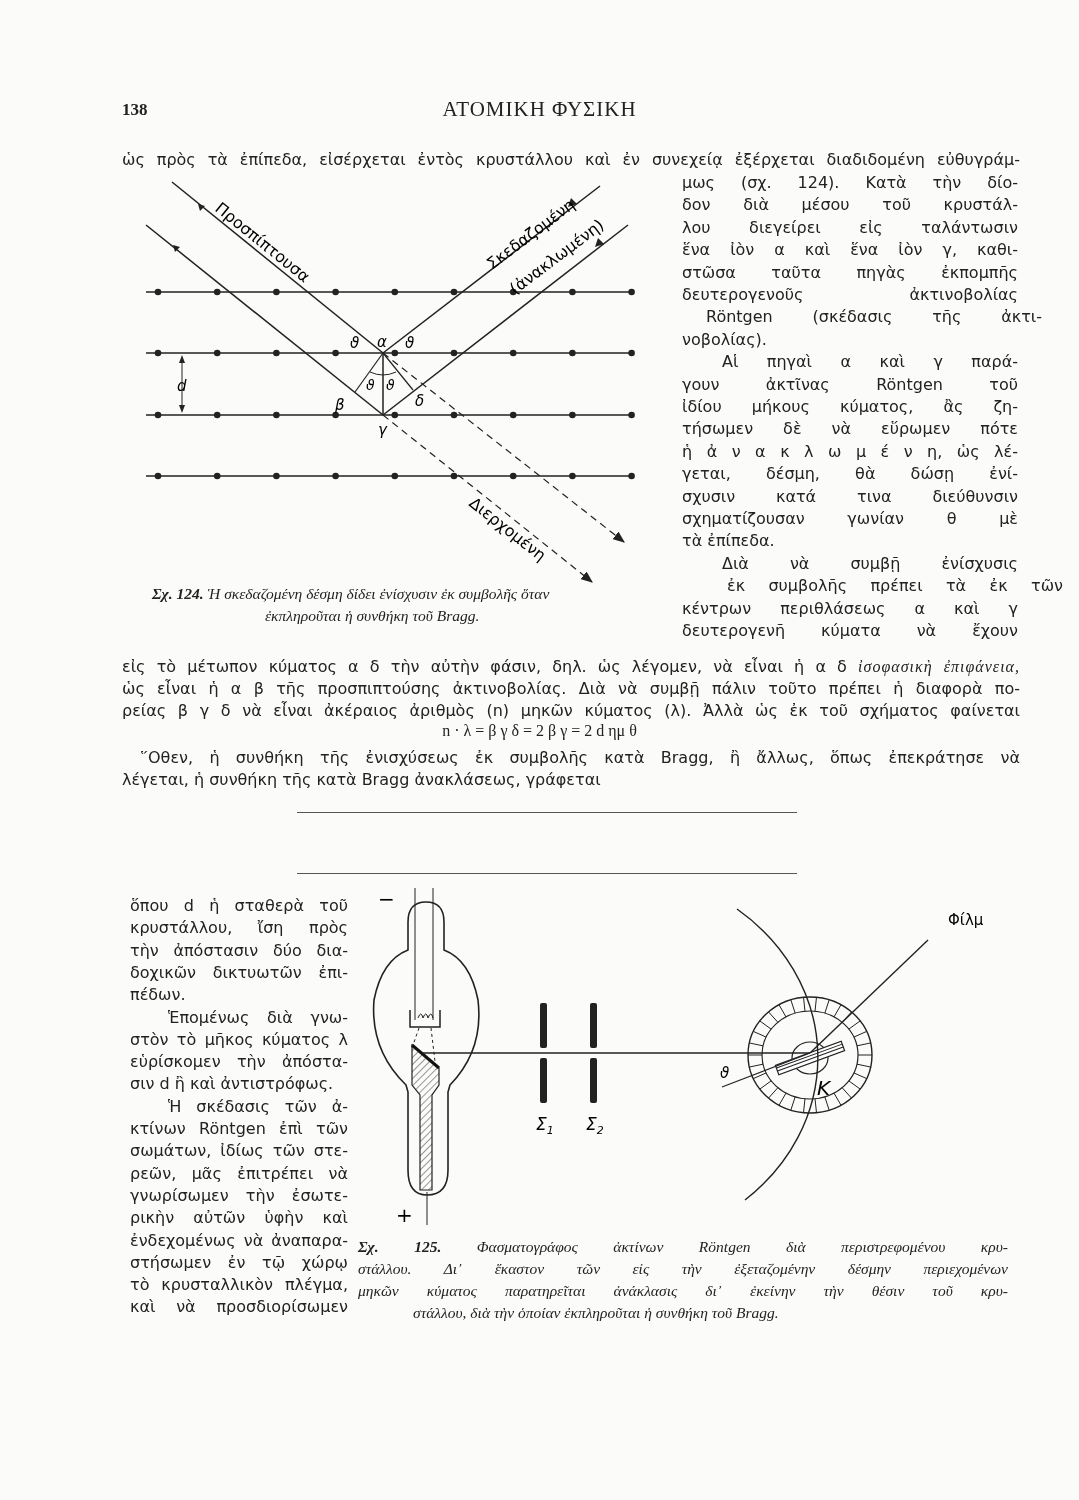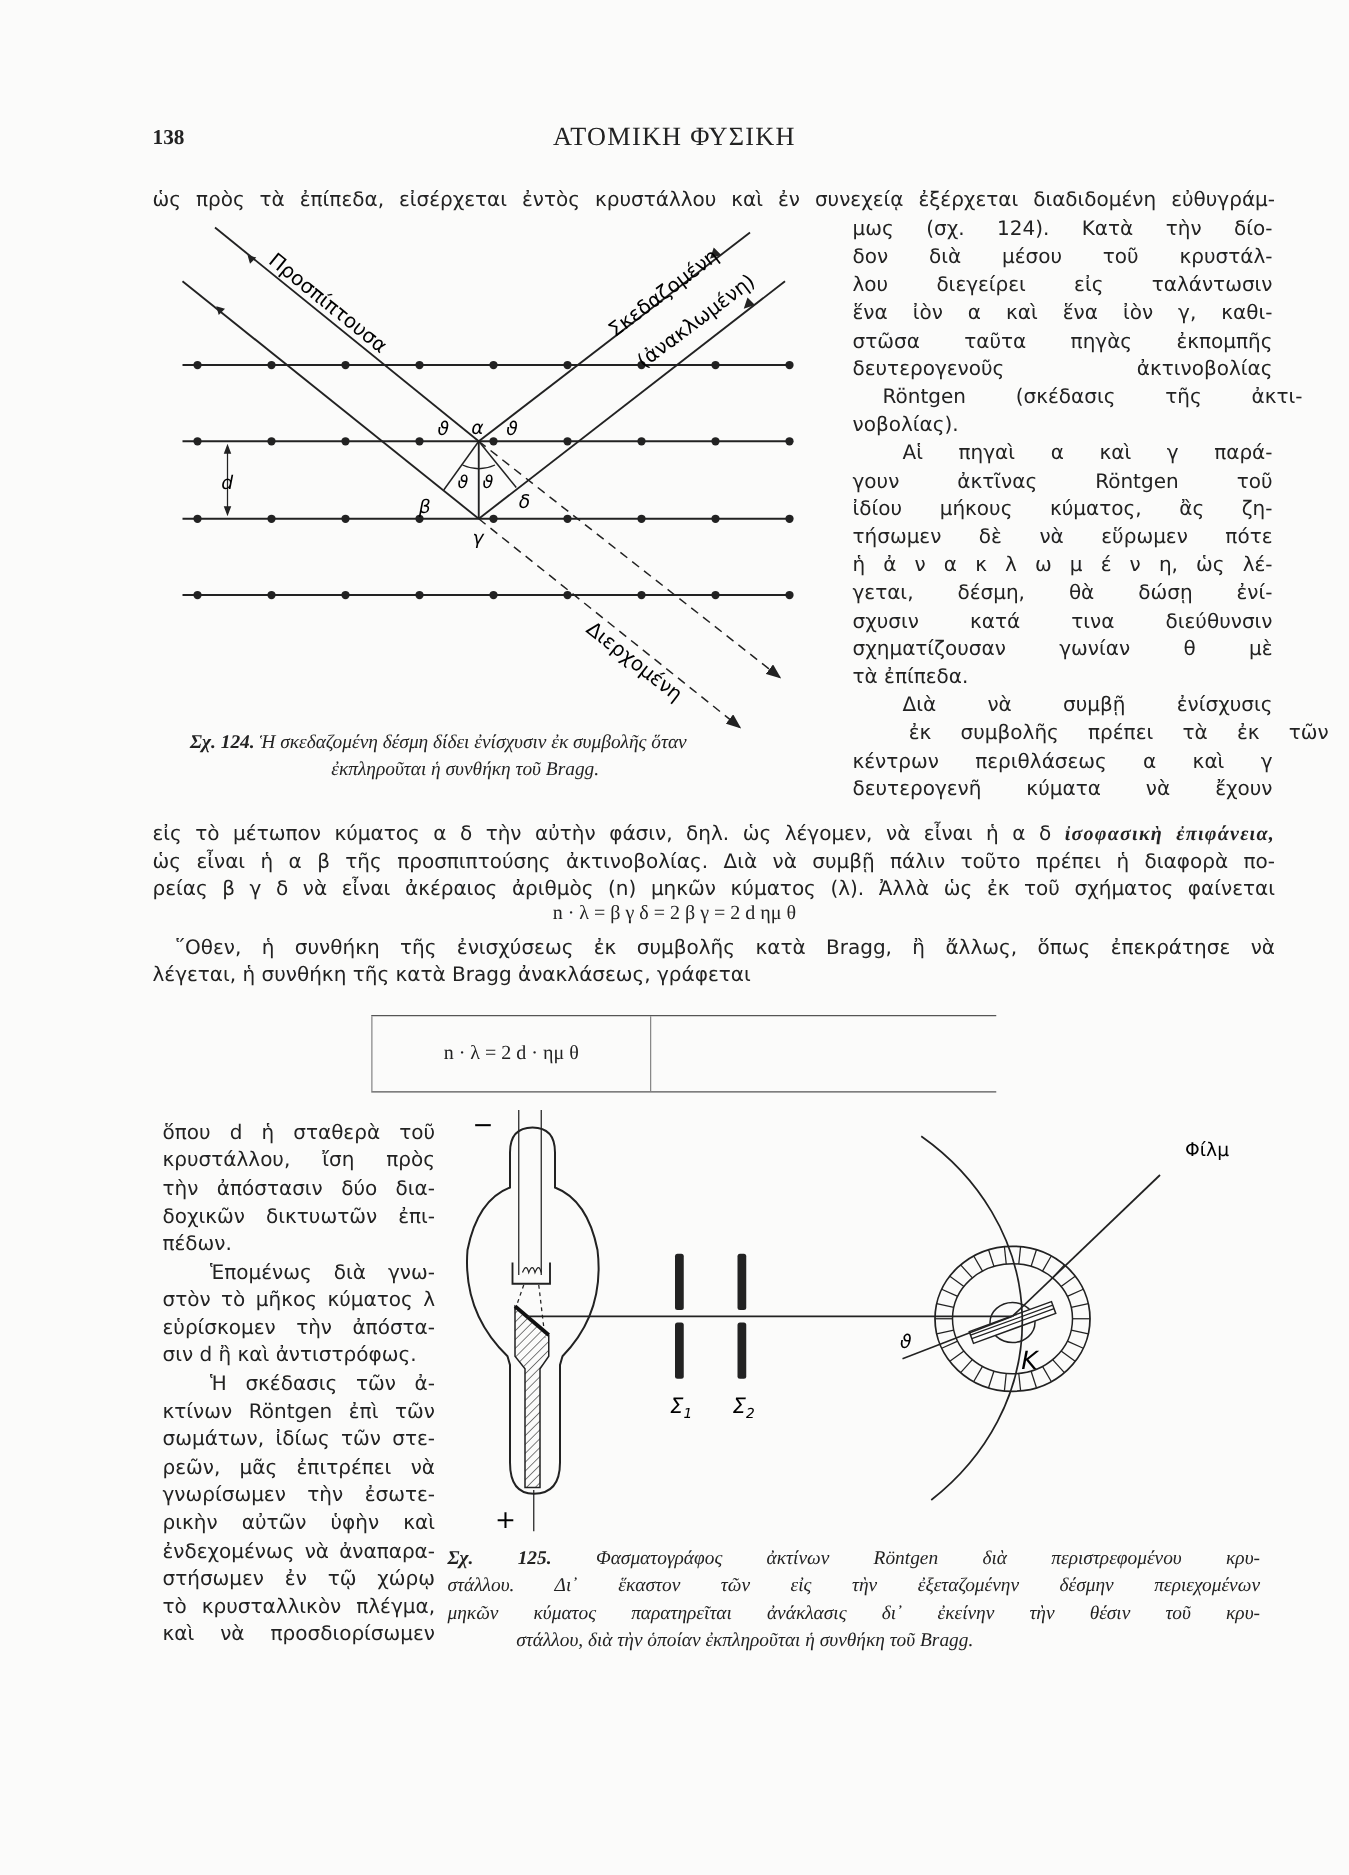--- a/index.html
+++ b/index.html
@@ -6,21 +6,21 @@
   body{width:1079px;height:1500px;position:relative;overflow:hidden;color:#222;
        font-family:"DejaVu Sans",sans-serif;}
   .abs{position:absolute;}
   .serif{font-family:"Liberation Serif","DejaVu Serif",serif;}
   #page-number{left:122px;top:100px;font-size:17px;font-weight:bold;}
   #running-head{left:0;width:1079px;top:97px;text-align:center;font-size:21px;letter-spacing:1px;}
   .line{position:absolute;white-space:nowrap;font-size:16px;line-height:22px;}
   .just{text-align:justify;text-align-last:justify;}
   .cap{font-family:"Liberation Serif","DejaVu Serif",serif;font-style:italic;font-size:15.5px;white-space:nowrap;position:absolute;}
   .capnum{font-weight:bold;}
-  .bi{font-family:"Liberation Serif","DejaVu Serif",serif;font-style:italic;font-weight:bold;letter-spacing:1px;}
+  .bi{font-family:"Liberation Serif","DejaVu Serif",serif;font-style:italic;font-weight:normal;letter-spacing:1px;}
   #formula-box{left:297px;top:812px;width:500px;height:60px;border-top:1px solid #555;border-bottom:1px solid #555;}
   #formula-box .cell{position:absolute;top:0;height:60px;display:flex;align-items:center;justify-content:center;text-align:center;}
   #formula-left{left:0;width:222px;border-left:1px solid #888;border-right:1px solid #888;font-family:"Liberation Serif",serif;font-size:16px;}
   #formula-right{left:222px;width:278px;border-right:1px solid #888;font-size:15px;line-height:19px;}
   svg text{font-family:"DejaVu Sans",sans-serif;}
 </style>
 </head>
 <body>
 
 <div id="page-number" class="abs serif">138</div>
@@ -148,21 +148,20 @@
     <div class="line just" style="left:122px;top:678px;width:898px;"><span>ὡς εἶναι ἡ α β τῆς προσπιπτούσης ἀκτινοβολίας. Διὰ νὰ συμβῇ πάλιν τοῦτο πρέπει ἡ διαφορὰ πο-</span></div>
     <div class="line just" style="left:122px;top:700px;width:898px;"><span>ρείας β γ δ νὰ εἶναι ἀκέραιος ἀριθμὸς (n) μηκῶν κύματος (λ). Ἀλλὰ ὡς ἐκ τοῦ σχήματος φαίνεται</span></div>
   </div>
 <div class="line serif" style="left:0;width:1079px;text-align:center;top:720px;font-size:16px;">n · λ = β γ δ = 2 β γ = 2 d ημ θ</div>
 <div id="after-eq">
     <div class="line just" style="left:140px;top:747px;width:880px;">῞Οθεν, ἡ συνθήκη τῆς ἐνισχύσεως ἐκ συμβολῆς κατὰ Bragg, ἢ ἄλλως, ὅπως ἐπεκράτησε νὰ</div>
     <div class="line" style="left:122px;top:769px;width:898px;">λέγεται, ἡ συνθήκη τῆς κατὰ Bragg ἀνακλάσεως, γράφεται</div>
   </div>
 
 <div id="formula-box" class="abs">
-  <div class="cell" id="formula-left">n · λ = 2 d · ημ θ</div>
 </div>
 
 <div id="left-col">
     <div class="line just" style="left:130px;top:895px;width:218px;">ὅπου d ἡ σταθερὰ τοῦ</div>
     <div class="line just" style="left:130px;top:917.3px;width:218px;">κρυστάλλου, ἴση πρὸς</div>
     <div class="line just" style="left:130px;top:939.6px;width:218px;">τὴν ἀπόστασιν δύο δια-</div>
     <div class="line just" style="left:130px;top:961.9px;width:218px;">δοχικῶν δικτυωτῶν ἐπι-</div>
     <div class="line" style="left:130px;top:984.2px;width:218px;">πέδων.</div>
     <div class="line just" style="left:168px;top:1006.5px;width:180px;">Ἑπομένως διὰ γνω-</div>
     <div class="line just" style="left:130px;top:1028.8px;width:218px;">στὸν τὸ μῆκος κύματος λ</div>

